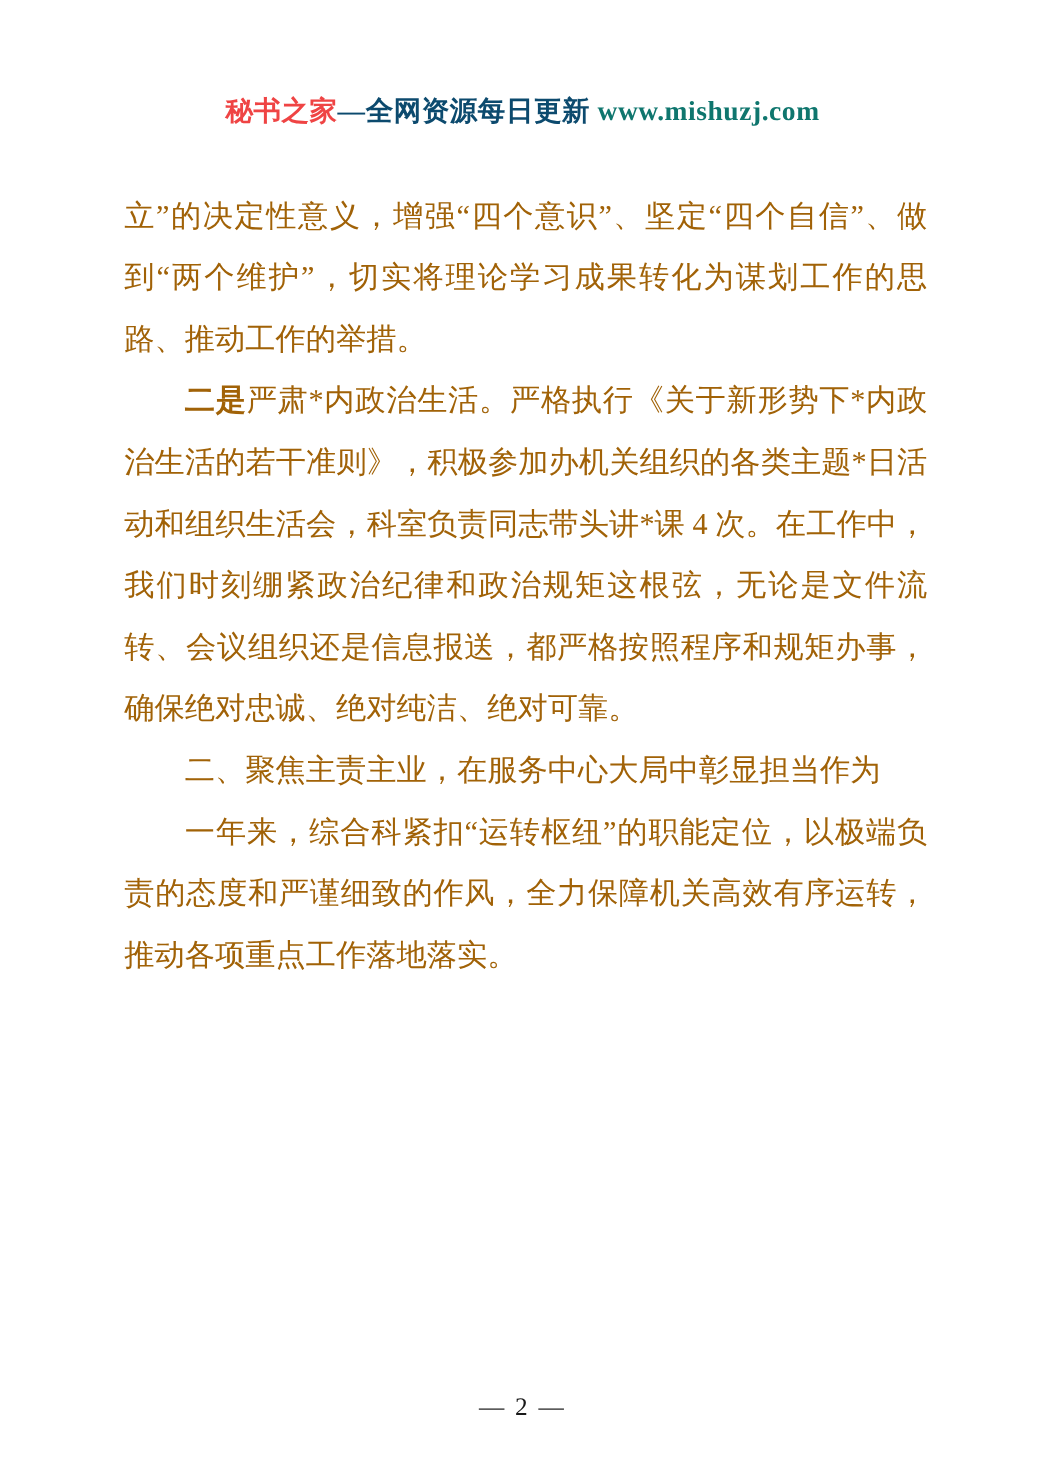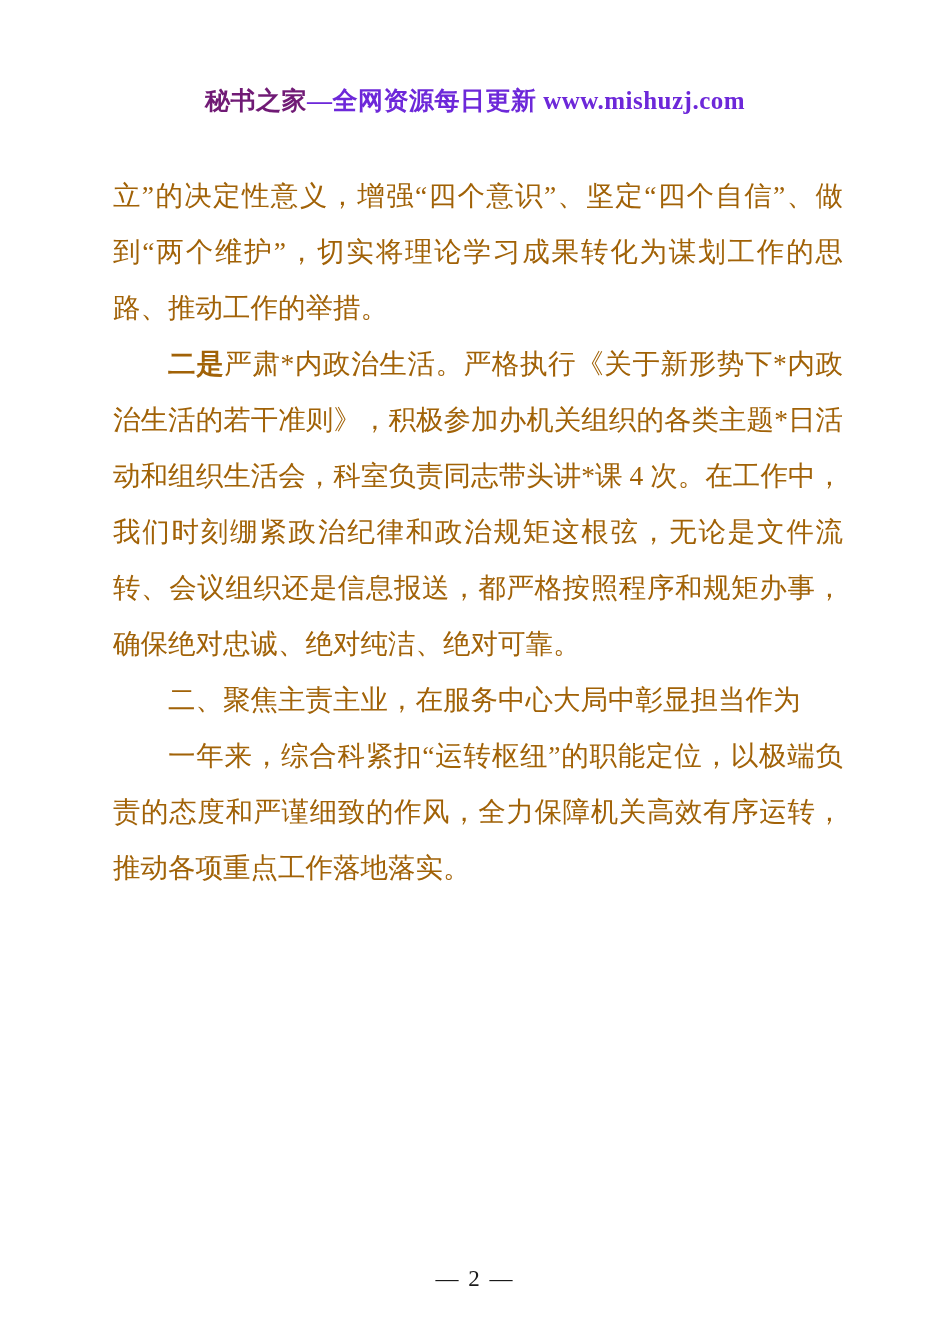--- a/index.html
+++ b/index.html
@@ -27,28 +27,28 @@
     top: 84px;
     left: 0;
     width: 950px;
     text-align: center;
     font-size: 25px;
     font-weight: bold;
     letter-spacing: 0.5px;
     white-space: nowrap;
   }
   .header .brand {
-    color: #701a75;
+    color: #ef4444;
     font-family: "Liberation Serif", "DejaVu Serif", serif;
   }
   .header .tagline {
-    color: #6d28d9;
+    color: #0c4a6e;
   }
   .header .url {
-    color: #6d28d9;
+    color: #0f766e;
     font-family: "Liberation Serif", "DejaVu Serif", serif;
   }
   .body-text {
     position: absolute;
     top: 168px;
     left: 113px;
     width: 730px;
     font-size: 27.5px;
     line-height: 56px;
     text-align: justify;

